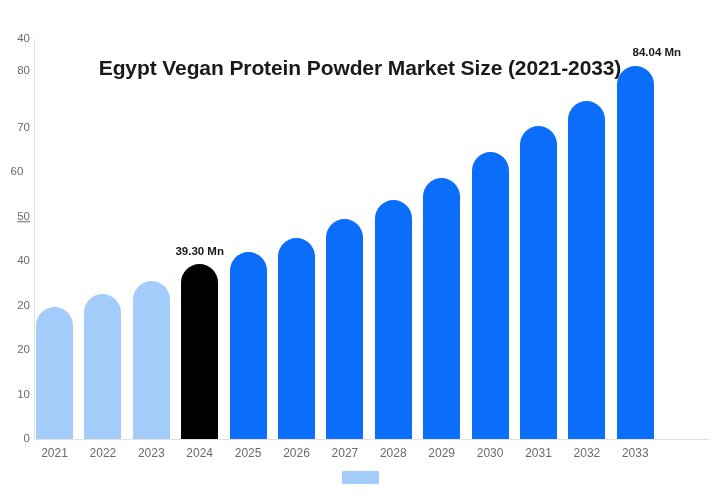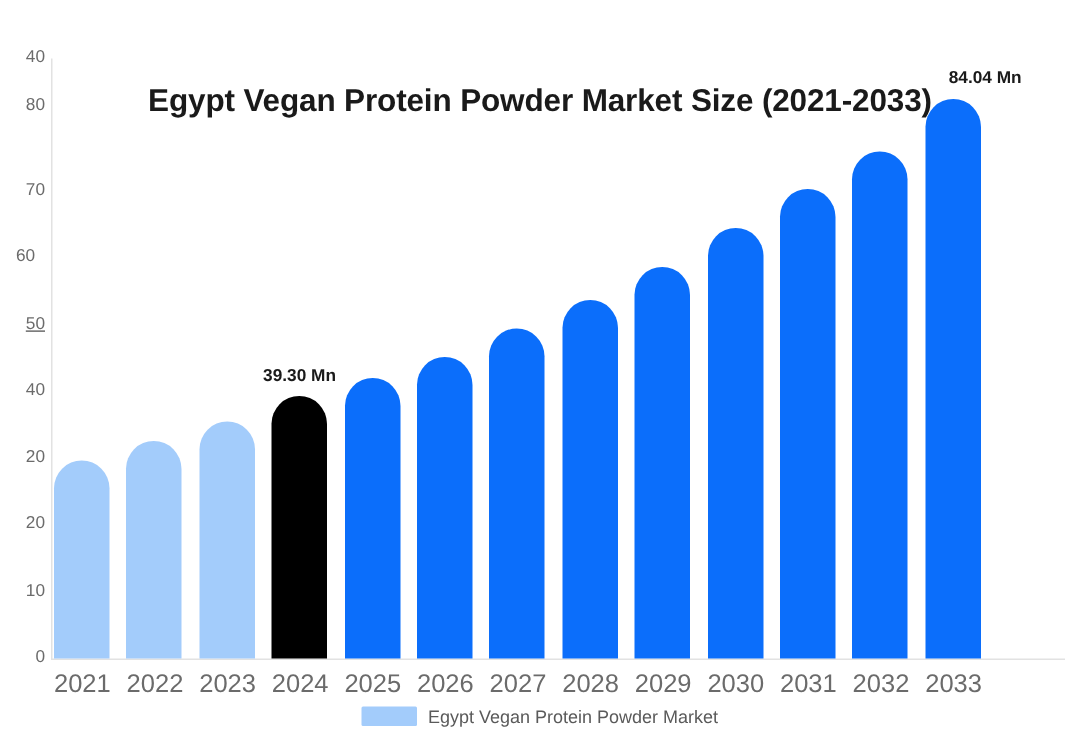--- a/index.html
+++ b/index.html
@@ -102,21 +102,21 @@
     left: 36px;
     top: 446px;
     width: 674px;
     height: 18px;
   }
   .x-tick {
     position: absolute;
     top: 0;
     width: 37px;
     text-align: center;
-    font-size: 17px;
+    font-size: 12px;
     color: #6b6b6b;
     line-height: 1.2;
   }
 
   
   #legend {
     position: absolute;
     left: 0;
     top: 471px;
     width: 720px;
@@ -186,18 +186,17 @@
       <div class="x-tick" style="left: 338.8px;">2028</div>
       <div class="x-tick" style="left: 387.2px;">2029</div>
       <div class="x-tick" style="left: 435.6px;">2030</div>
       <div class="x-tick" style="left: 484px;">2031</div>
       <div class="x-tick" style="left: 532.4px;">2032</div>
       <div class="x-tick" style="left: 580.8px;">2033</div>
     </div>
 
   <div id="legend">
     <span id="legend-swatch" style="background: rgb(163, 204, 251);"></span>
-    <span id="legend-label">Egypt Vegan Protein Powder Market</span>
   </div>
 
 <div class="data-label" style="left: 199.7px; top: 245.333px;">39.30 Mn</div>
     <div class="data-label" style="left: 635.3px; top: 46.4889px; padding-left: 43px;">84.04 Mn</div>
   </div>
 
 </body></html>

